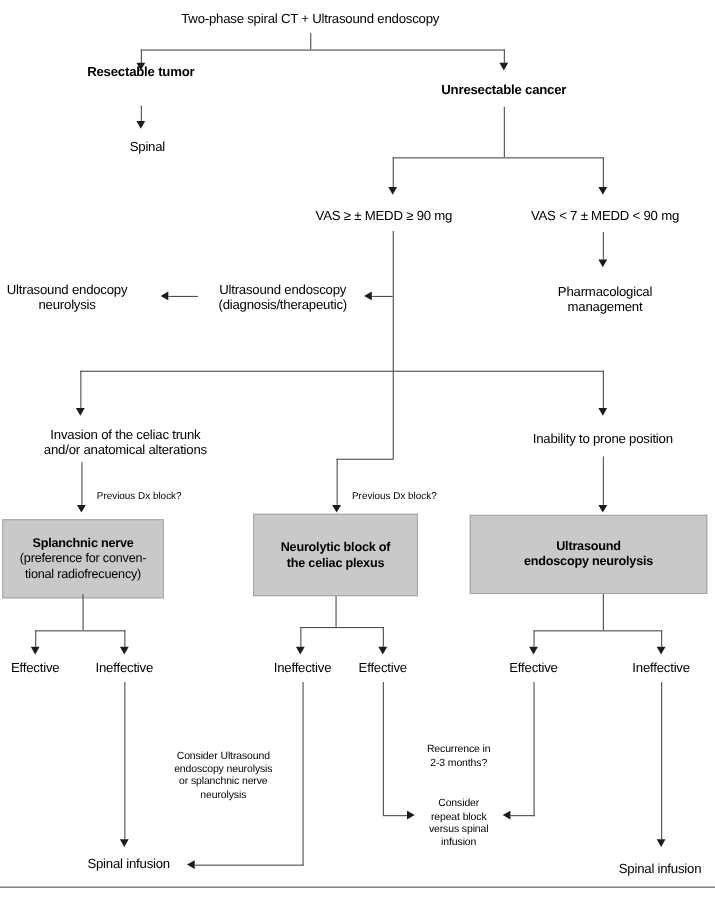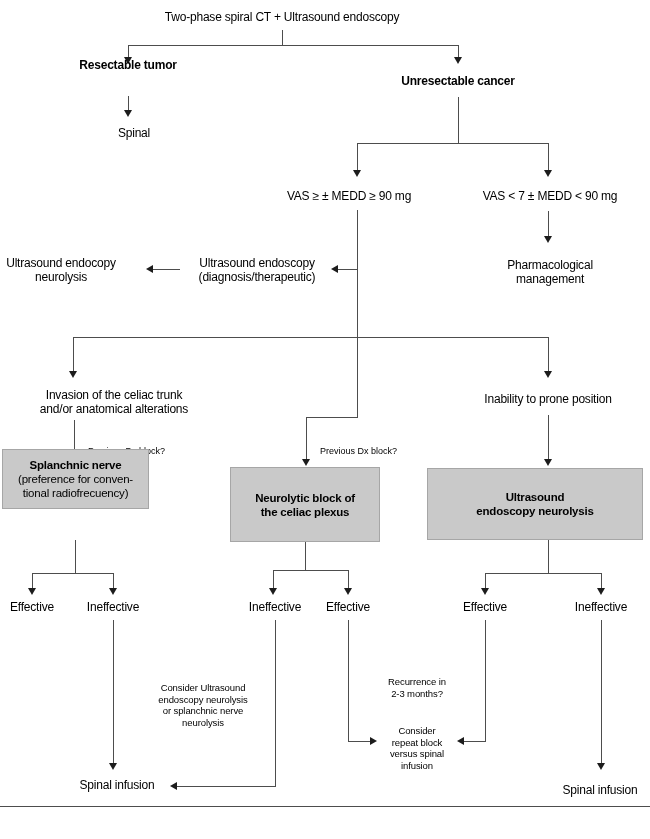--- a/index.html
+++ b/index.html
@@ -83,21 +83,21 @@
 
   <div class="hl" style="left:306px;top:417px;width:52px;"></div>
   <div class="vl" style="left:306px;top:417px;height:42px;"></div>
   <div class="ad" style="left:302px;top:459px;"></div>
   <div class="raw" style="left:320px;top:446px;">Previous Dx block?</div>
 
   <div class="lbl" style="left:548px;top:392px;width:200px;">Inability to prone position</div>
   <div class="vl" style="left:548px;top:415px;height:44px;"></div>
   <div class="ad" style="left:544px;top:459px;"></div>
 
-  <div class="gbox" style="left:2px;top:449px;width:147px;height:60px;">
+  <div class="gbox" style="left:2px;top:472px;width:147px;height:72px;">
     <span class="bt">Splanchnic nerve</span>
     <span class="bs">(preference for conven-
 tional radiofrecuency)</span>
   </div>
   <div class="gbox" style="left:230px;top:467px;width:150px;height:75px;">
     <span class="bt">Neurolytic block of
 the celiac plexus</span>
   </div>
   <div class="gbox" style="left:427px;top:468px;width:216px;height:72px;">
     <span class="bt">Ultrasound

